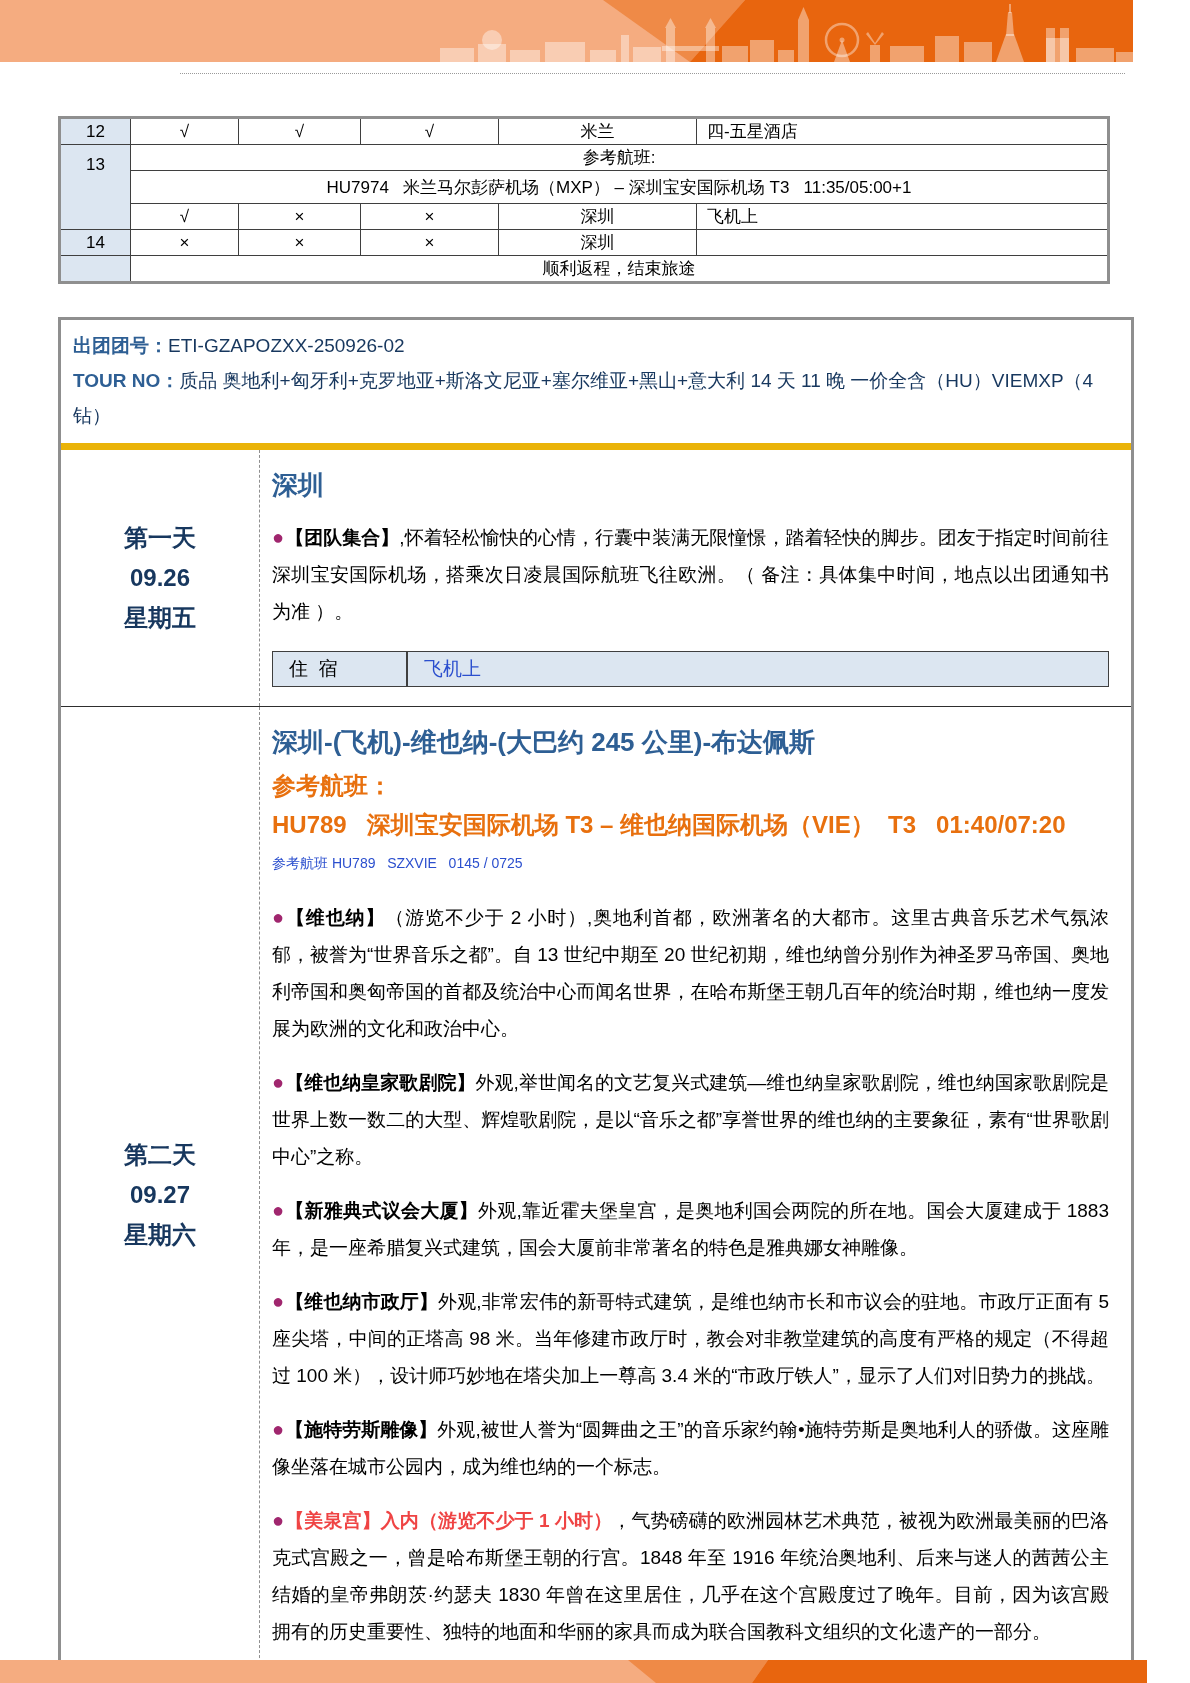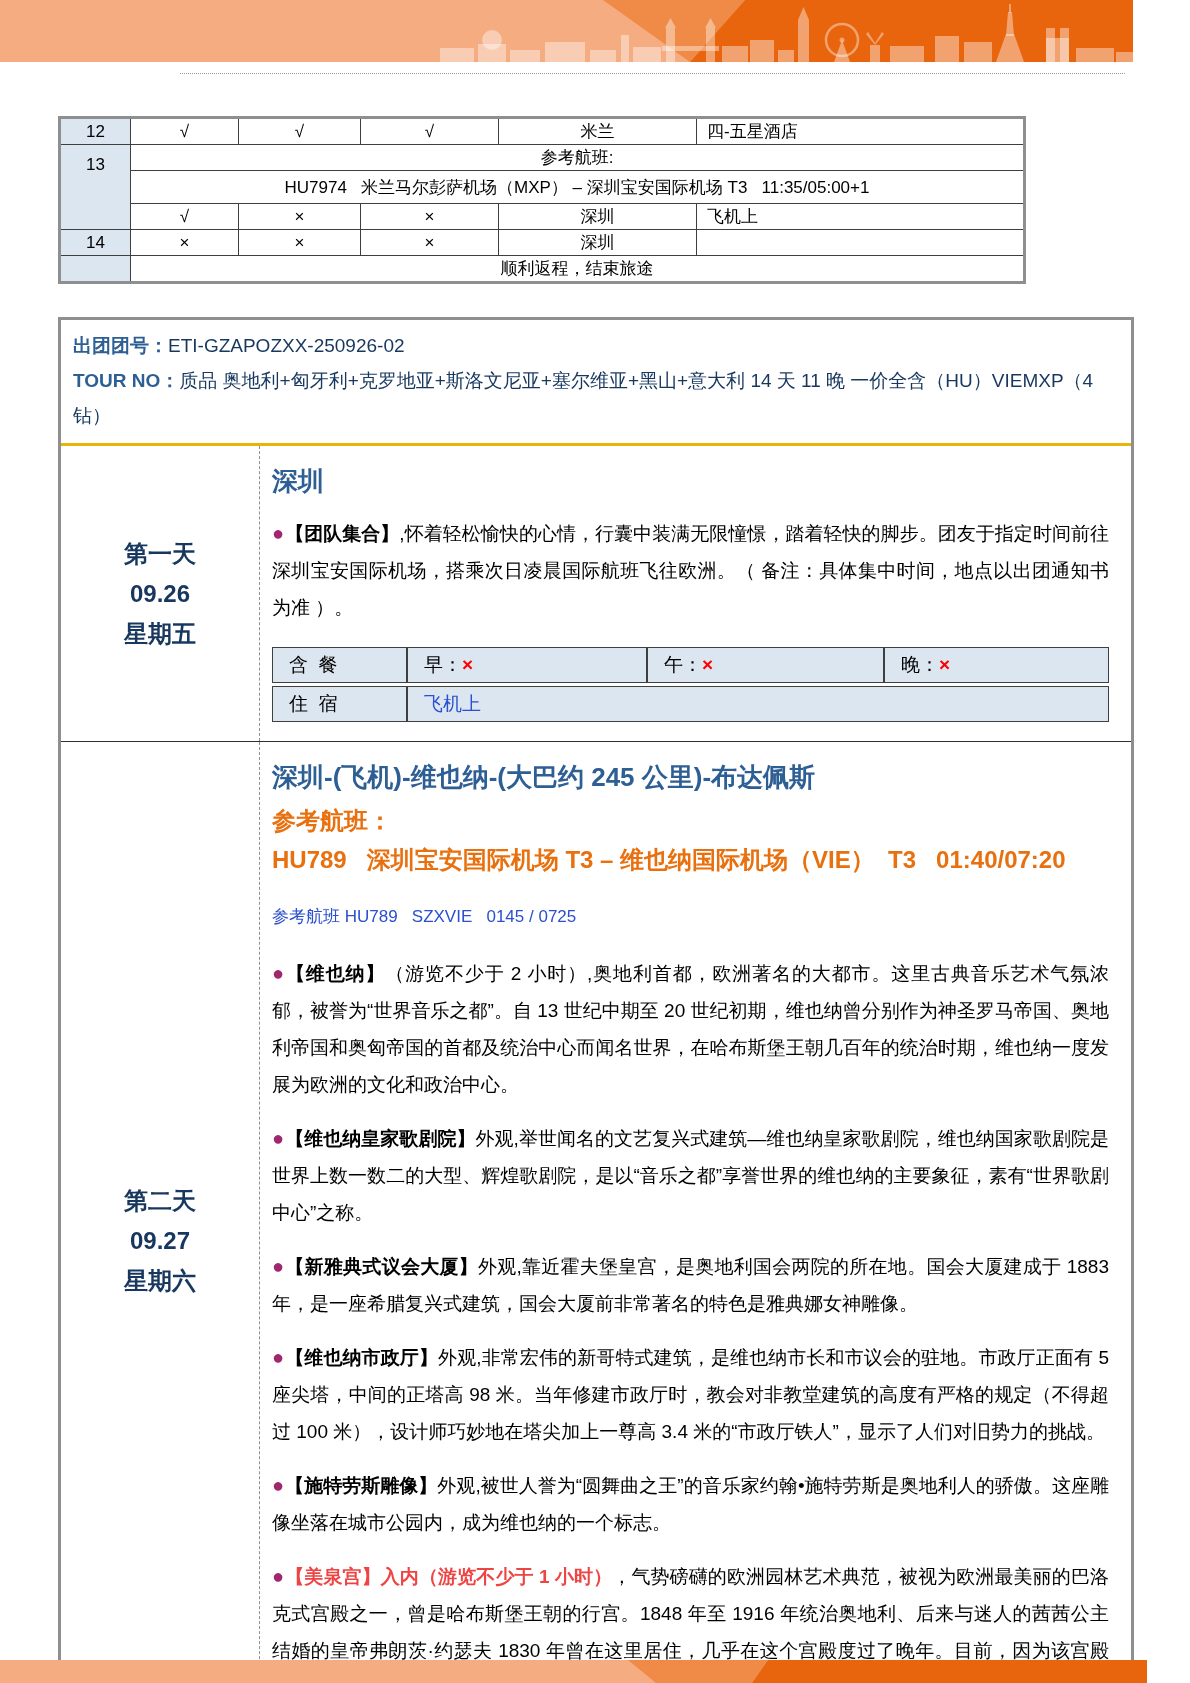--- a/index.html
+++ b/index.html
@@ -6,56 +6,56 @@
   .page{
     position:relative;width:1190px;height:1683px;background:#fff;overflow:hidden;
     font-family:"Liberation Sans","DejaVu Sans",sans-serif;color:#000;
   }
   
   .band-top{display:block;}
   .dotted-sep{height:0;border-top:1px dotted #9a9a9a;width:945px;margin:11px 0 0 180px;}
   .band-bottom{position:absolute;left:0;bottom:0;}
   
   .summary-table{
-    border-collapse:collapse;margin:42px 0 0 58px;width:968px;
+    border-collapse:collapse;margin:42px 0 0 58px;width:1052px;
     font-size:17px;table-layout:fixed;border:3px solid #8f8f8f;
   }
   .summary-table td{
     border:1px solid #3f3f3f;text-align:center;vertical-align:middle;
     height:21px;padding:1px 4px;white-space:pre-wrap;overflow:hidden;
   }
   .summary-table td.day{background:#DCE6F1;font-size:17px;}
   .summary-table td.day-top{vertical-align:top;padding-top:10px;}
   .summary-table td.left{text-align:left;padding-left:10px;}
   .summary-table tr.flight-row td{height:30px;}
   
   .itin{
     margin:33px 0 0 58px;width:1070px;border:3px solid #8f8f8f;background:#fff;
   }
   .tour-header{
     padding:8px 14px 10px 12px;font-size:19px;line-height:35px;
-    border-bottom:3px solid #eab308;
+    border-bottom:7px solid #eab308;
   }
   .tour-header .lbl{font-weight:bold;color:#2E5F94;}
   .tour-header .val{color:#17375E;white-space:pre-wrap;}
   .day-row{display:flex;border-bottom:1px solid #2e2e2e;}
   .day-row:last-child{border-bottom:none;}
   .day-col{
     flex:0 0 198px;border-right:1px dashed #8f8f8f;
     display:flex;flex-direction:column;justify-content:center;align-items:center;
     font-weight:bold;font-size:24px;color:#17375E;line-height:40px;
   }
   .content-col{flex:1;padding:4px 22px 16px 12px;min-width:0;}
   .city-title{color:#2E5F94;font-size:26px;font-weight:bold;margin:14px 0 8px 0;line-height:34px;}
   .para{font-size:19px;line-height:37px;text-align:justify;margin:17px 0;}
   .blabel{font-weight:bold;}
   .bullet-dot{color:#A0266E;font-size:20px;margin-right:1px;}
   .red-txt{color:#ef4444;font-weight:bold;}
   .orange-line{color:#E8700E;font-weight:bold;font-size:24px;line-height:37px;margin:2px 0;white-space:pre-wrap;}
-  .blue-line{color:#2B4FCE;font-size:17px;line-height:37px;margin:20px 0;white-space:pre-wrap;}
+  .blue-line{color:#2B4FCE;font-size:14px;line-height:37px;margin:2px 0;white-space:pre-wrap;}
   .mark-x{color:#FF0000;font-weight:bold;}
   
   .meal-table{
     border-collapse:separate;border-spacing:0 3px;margin-top:18px;width:100%;
     font-size:19px;table-layout:fixed;
   }
   .meal-table td{
     background:#DCE6F1;border:1px solid #3f3f3f;height:30px;
     padding:2px 6px 2px 16px;white-space:pre-wrap;
   }
@@ -177,26 +177,20 @@
         <div class="city-title">深圳</div>
         <p class="para"><span class="bullet-dot">●</span><span class="blabel">【团队集合】</span><span>,怀着轻松愉快的心情，行囊中装满无限憧憬，踏着轻快的脚步。团友于指定时间前往深圳宝安国际机场，搭乘次日凌晨国际航班飞往欧洲。（ 备注：具体集中时间，地点以出团通知书为准 ）。</span></p>
         <table class="meal-table">
           <colgroup>
             <col style="width:135px">
               <col style="width:240px">
               <col style="width:237px">
               <col>
           </colgroup>
           <tbody>
-              <tr>
-            <td>含  餐</td>
-            <td><span>早：</span><span class="mark-x">×</span></td>
-            <td><span>午：</span><span class="mark-x">×</span></td>
-            <td><span>晚：</span><span class="mark-x">×</span></td>
-          </tr>
           <tr>
             <td>住  宿</td>
             <td class="lodging-val" colspan="3">飞机上</td>
           </tr>
         </tbody>
           </table>
       </div>
     </div>
 
     <div class="day-row">

